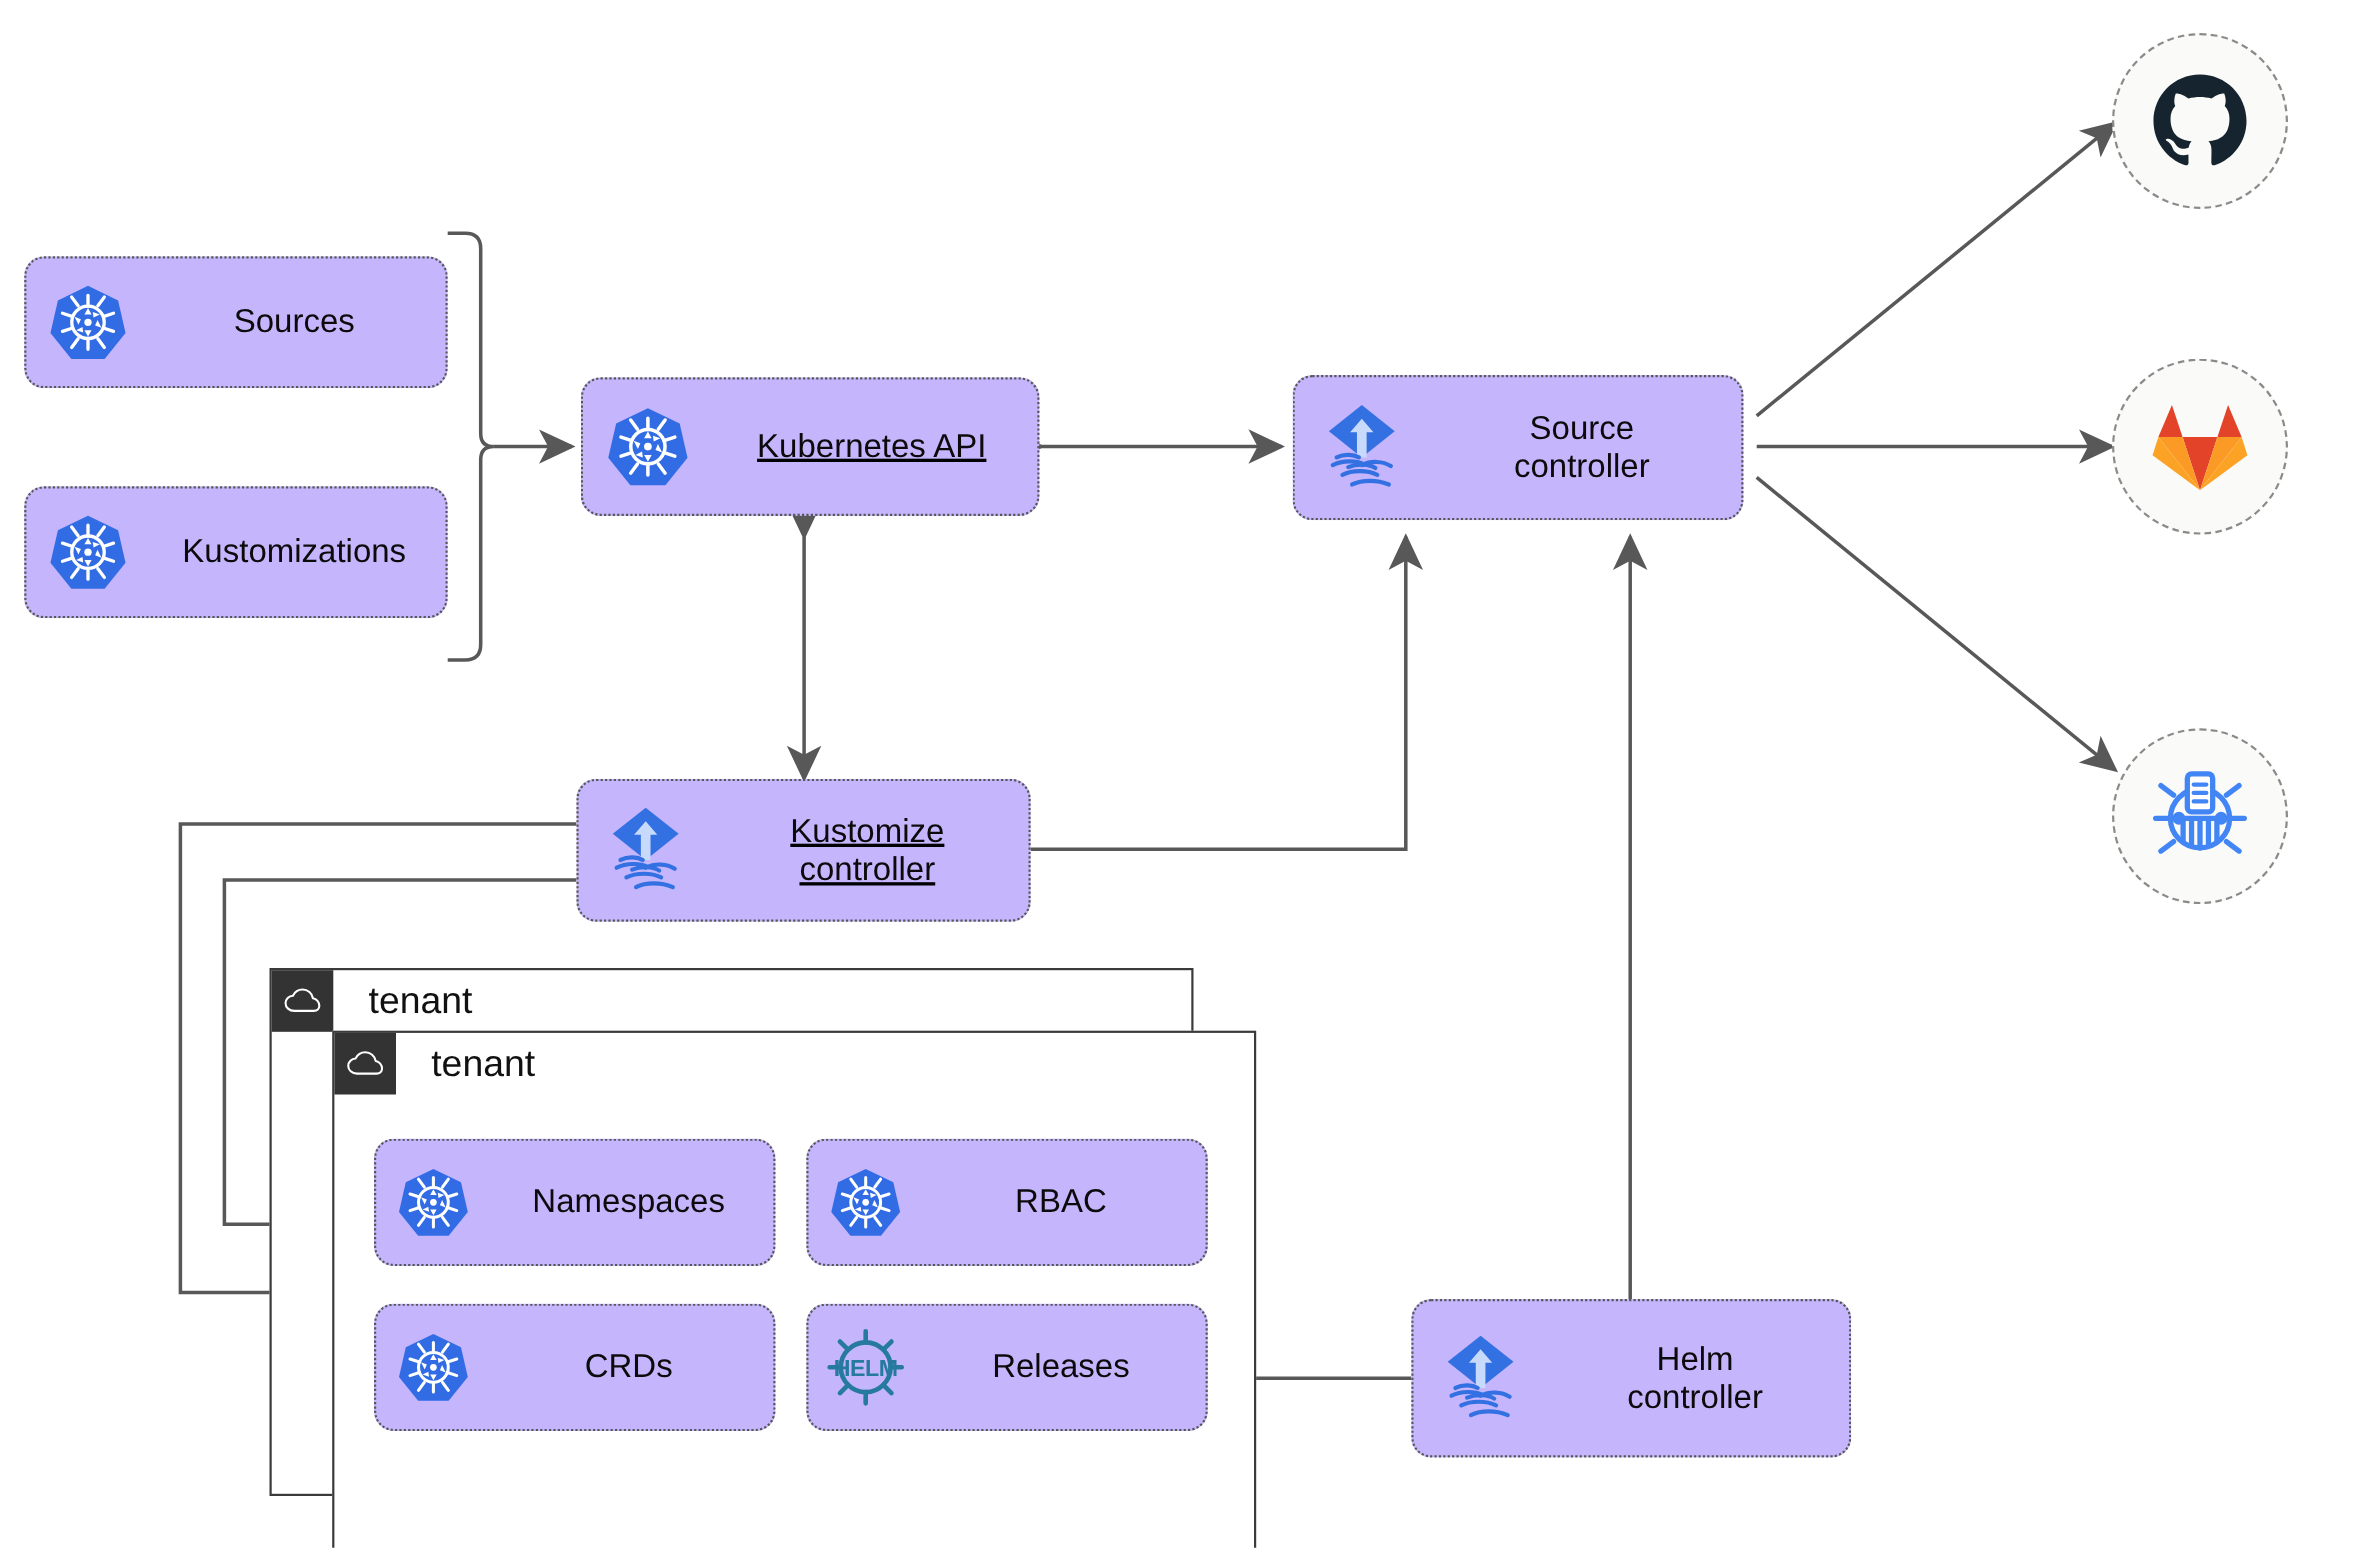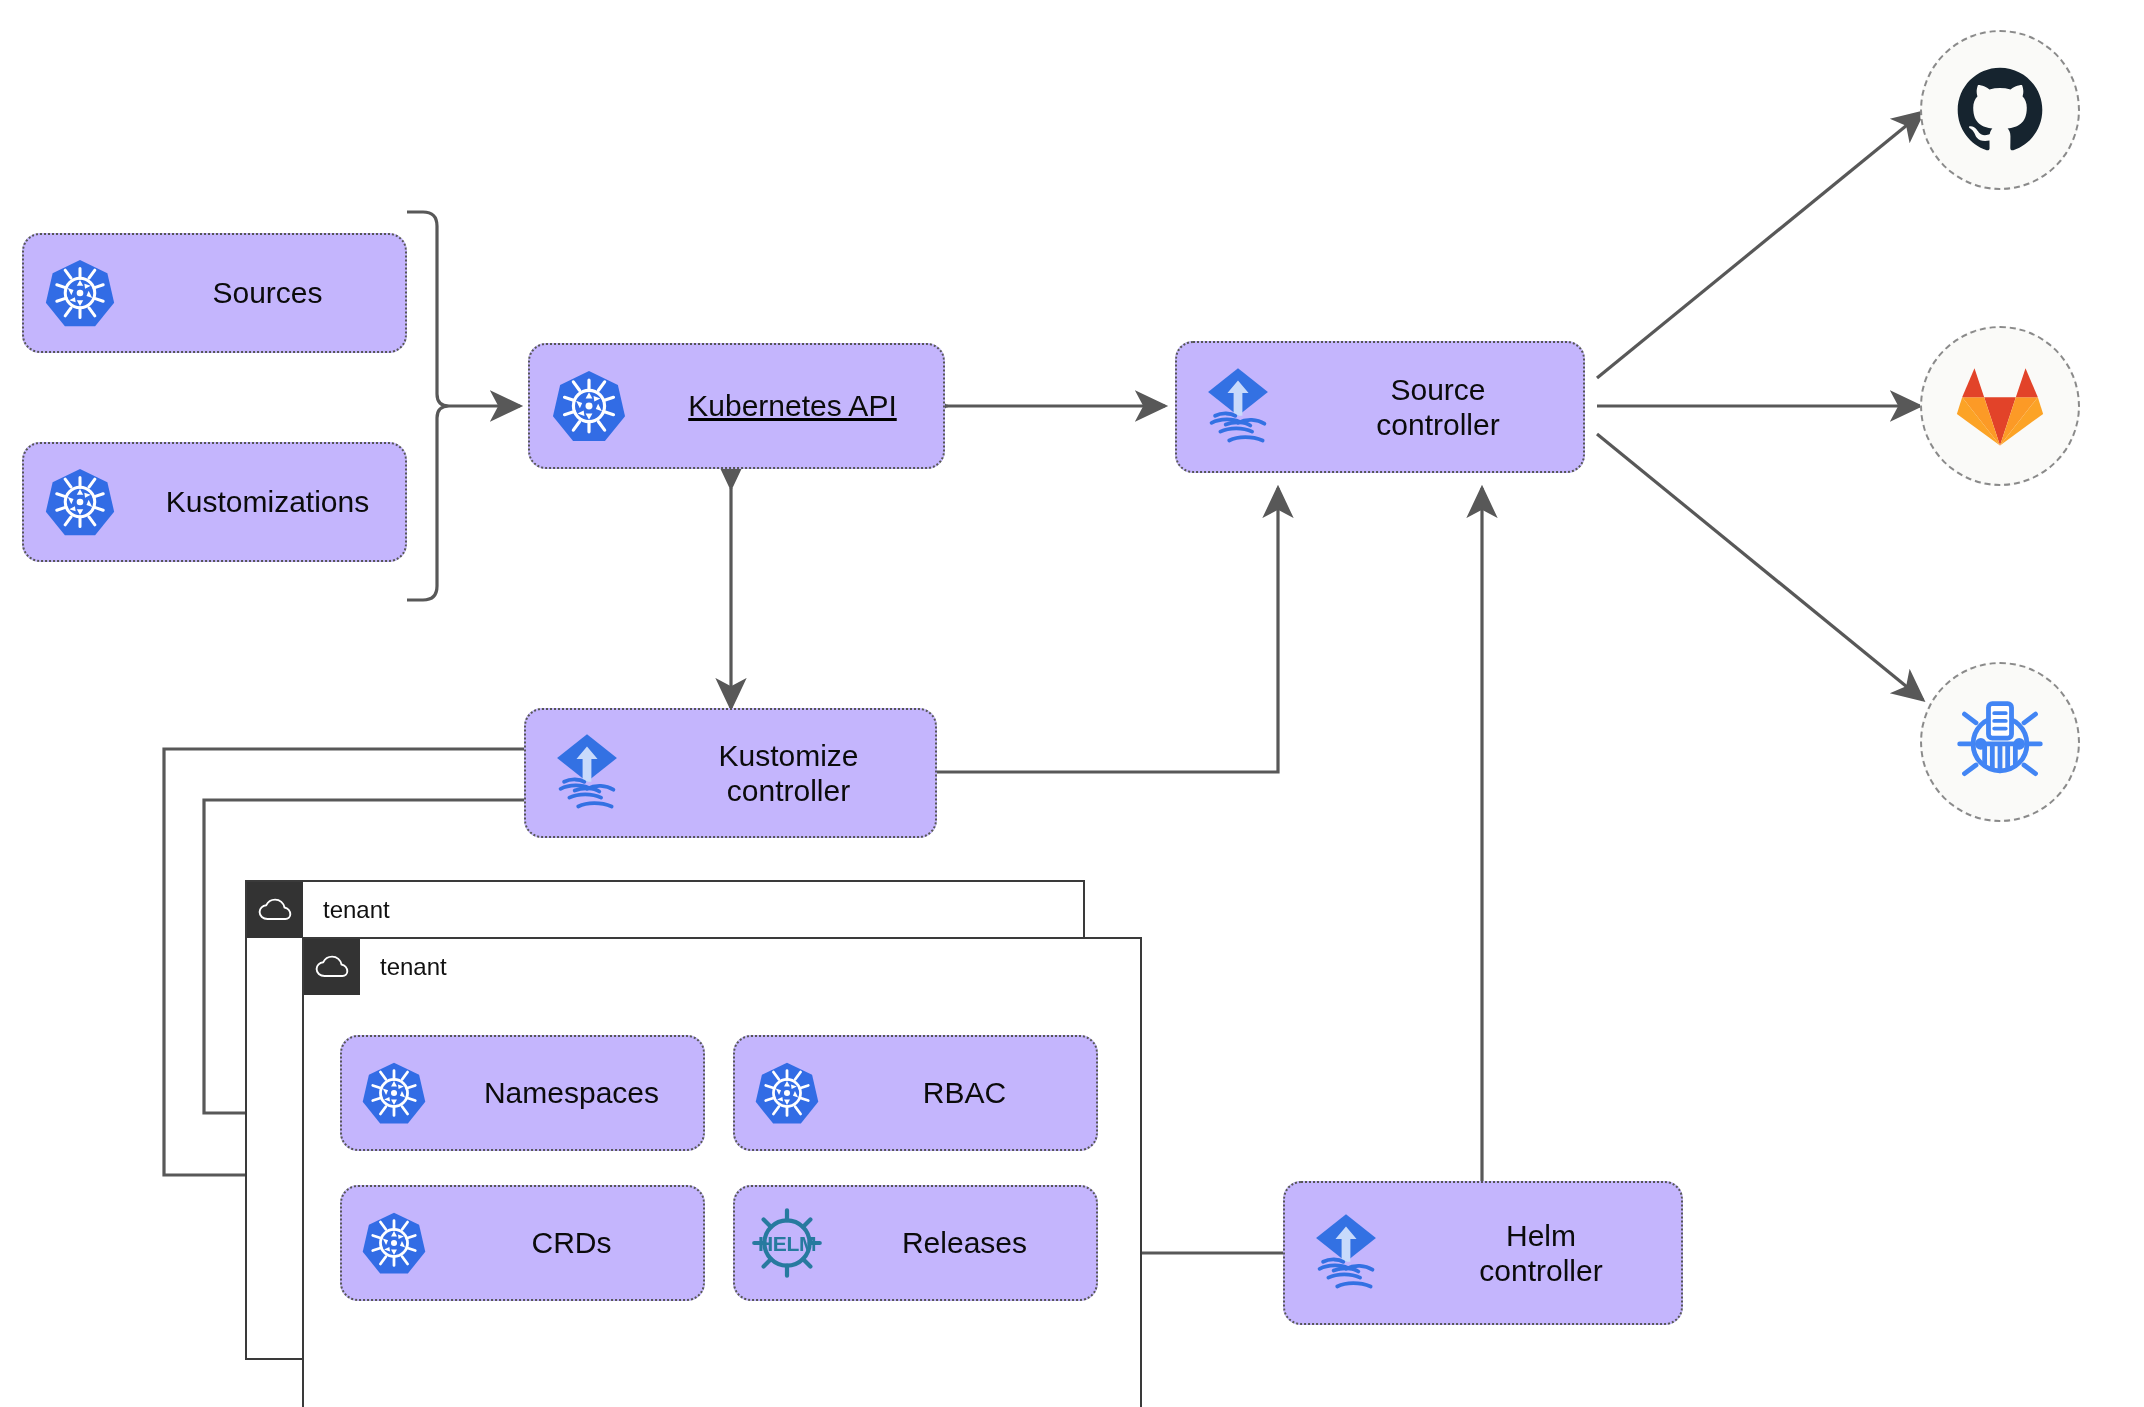--- a/index.html
+++ b/index.html
@@ -53,21 +53,21 @@
     border: 2.5px solid #3a3a3a;
     z-index: 3;
   }
   .tenant .bar { position: absolute; left: 0; top: 0; display: flex; align-items: center; height: 56px; }
   .tenant .chip {
     width: 56px; height: 56px;
     background: #333333;
     display: flex; align-items: center; justify-content: center;
   }
   .tenant .tname {
-    color: #111; font-size: 24px; padding-left: 20px; white-space: nowrap;
+    color: #111; font-size: 34px; padding-left: 32px; white-space: nowrap;
   }
 
   .k8s-svg { display:block; }
 </style>
 </head>
 <body>
 
 <div id="stage">
 
   <svg id="wires" viewBox="0 0 2144 1407">
@@ -219,21 +219,21 @@
           <path d="M24,60 C32,56 42,57 47,60"></path>
           <path d="M50,68 C60,63 72,64 80,69"></path>
           <path d="M36,70 C46,66 58,67 64,71"></path>
         </g>
       </svg>
     </div>
     <div class="lbl">Source
 controller</div>
   </div>
 
-  <div class="node" style="left:524px; top:708px; width:413px; height:130px;">
+  <div class="node" style="left:524px; top:708px; width:413px; height:130px;text-decoration:underline;">
     <div class="ico" style="width:122px;">
       <svg width="88" height="88" viewBox="0 0 100 100">
         <path d="M50,6 L84,33 L50,60 L16,33 Z" fill="#3371E3"></path>
         <path d="M50,20 L62,34 L55,34 L55,60 L45,60 L45,34 L38,34 Z" fill="#c8dafb"></path>
         <g stroke="#3371E3" stroke-width="4.3" stroke-linecap="round" fill="none">
           <path d="M20,68 C30,63 44,63 52,67"></path>
           <path d="M30,78 C40,73 56,73 66,78"></path>
           <path d="M40,88 C50,83 66,83 78,88"></path>
           <path d="M24,60 C32,56 42,57 47,60"></path>
           <path d="M50,68 C60,63 72,64 80,69"></path>

